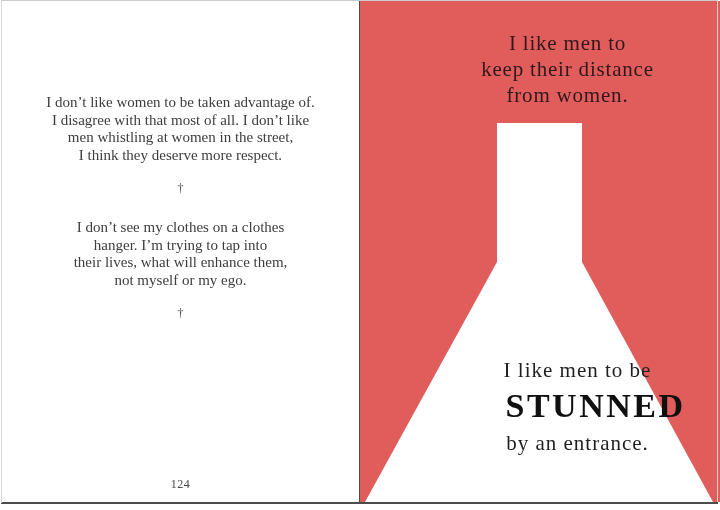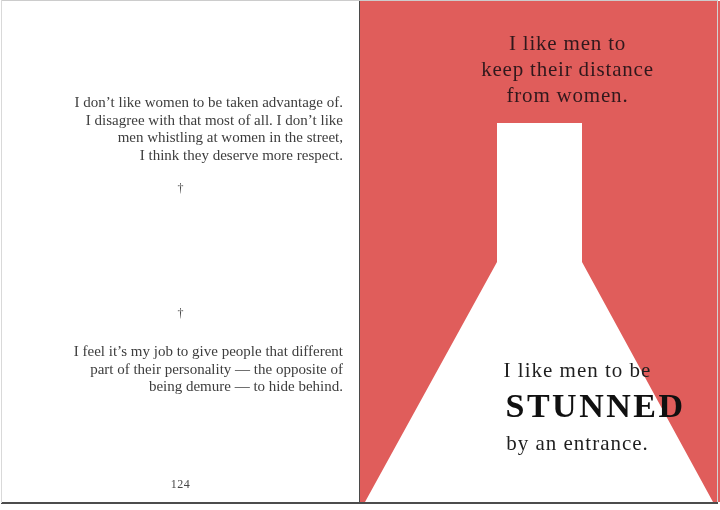--- a/index.html
+++ b/index.html
@@ -30,21 +30,21 @@
   
   .running-header {
     position: absolute; top: 18px; left: 0; right: 0;
     text-align: center;
     font-size: 8px; font-weight: bold;
     letter-spacing: 1.6px; word-spacing: 3px;
     color: #2e2e2e;
   }
   .quote {
     position: absolute; left: 16px; right: 16px;
-    text-align: right;
+    text-align: center;
     font-size: 15px; line-height: 17.6px;
     color: #3d3d3d;
     white-space: pre-line;
   }
   .quote.q1 { top: 93px; }
   .quote.q2 { top: 218px; }
   .quote.q3 { top: 342px; }
   .ornament {
     position: absolute; left: 0; right: 0;
     text-align: center;
@@ -91,26 +91,27 @@
 
   <div class="page left">
 
     <div class="quote q1">I don’t like women to be taken advantage of.
 I disagree with that most of all. I don’t like
 men whistling at women in the street,
 I think they deserve more respect.</div>
 
     <div class="ornament o1">†</div>
 
+    <div class="quote q2">I don’t see my clothes on a clothes
+hanger. I’m trying to tap into
+their lives, what will enhance them,
+not myself or my ego.</div>
 
     <div class="ornament o2">†</div>
 
-    <div class="quote q3">I feel it’s my job to give people that different
-part of their personality — the opposite of
-being demure — to hide behind.</div>
 
     <div class="pagenum">124</div>
   </div>
 
   <div class="page right">
     <svg class="beam-svg" viewBox="0 0 357 501" preserveAspectRatio="none">
       <polygon points="137,122 222,122 222,261 353,501 5,501 137,261" fill="#ffffff"></polygon>
     </svg>
 
     <div class="top-quote">I like men to

